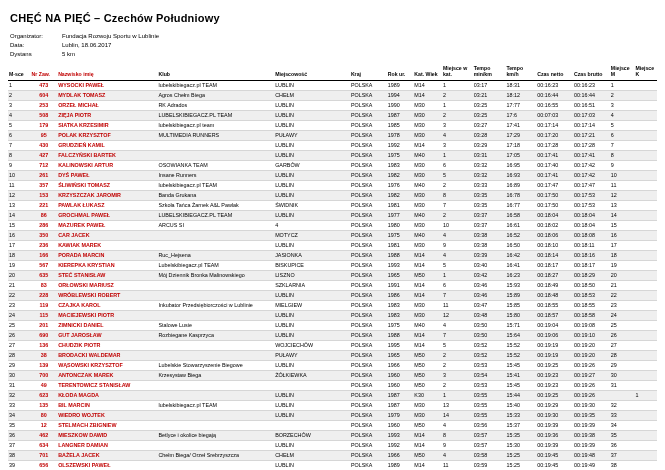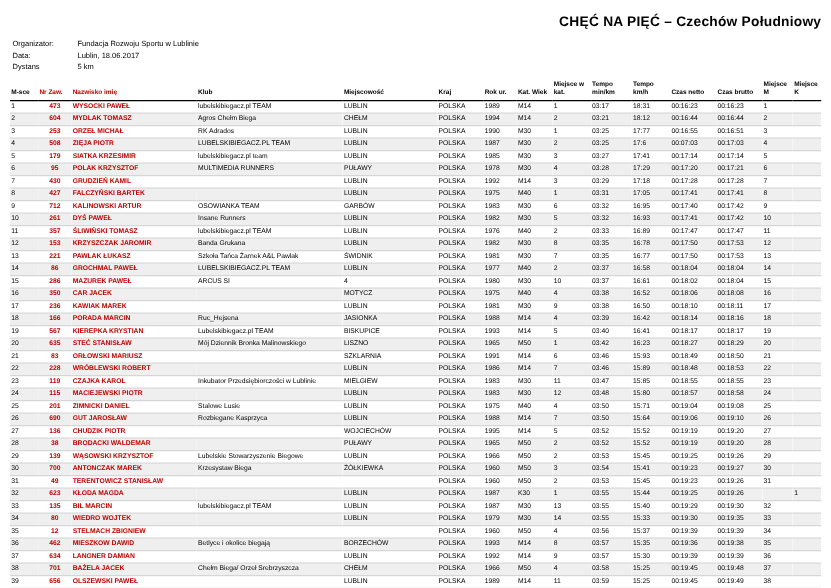--- a/index.html
+++ b/index.html
@@ -1,18 +1,18 @@
 <!DOCTYPE html>
 <html><head>
 <meta charset="utf-8">
 <style>
   html,body{margin:0;padding:0;background:#ffffff;}
   body{width:665px;height:470px;overflow:hidden;font-family:"Liberation Sans",sans-serif;color:#000;}
   .page{padding:6px 8px 0 8px;box-sizing:border-box;width:665px;}
-  .title{font-size:11px;font-weight:bold;letter-spacing:.2px;margin:6px 0 8px 2px;text-align:right;}
+  .title{font-size:11px;font-weight:bold;letter-spacing:.2px;margin:6px 0 8px 2px;}
   .meta{margin:0 0 6px 2px;}
   .meta-row{display:flex;font-size:6px;line-height:9px;}
   .meta-label{width:52px;color:#000;}
   .meta-val{color:#000;}
   table.results{border-collapse:collapse;width:649px;margin-top:4px;table-layout:fixed;}
   table.results th{font-size:5.2px;line-height:6.4px;font-weight:bold;vertical-align:bottom;text-align:left;padding:0 1px 2px 1px;border-bottom:1px solid #000;}
   table.results td{font-size:5.4px;line-height:7px;padding:1px 1px;white-space:nowrap;overflow:hidden;text-overflow:clip;}
   tbody tr{border-bottom:1px solid #d6d6d6;}
   tbody tr:nth-child(even){background:#efefef;}
   .c-msce{width:20px;text-align:left;}

